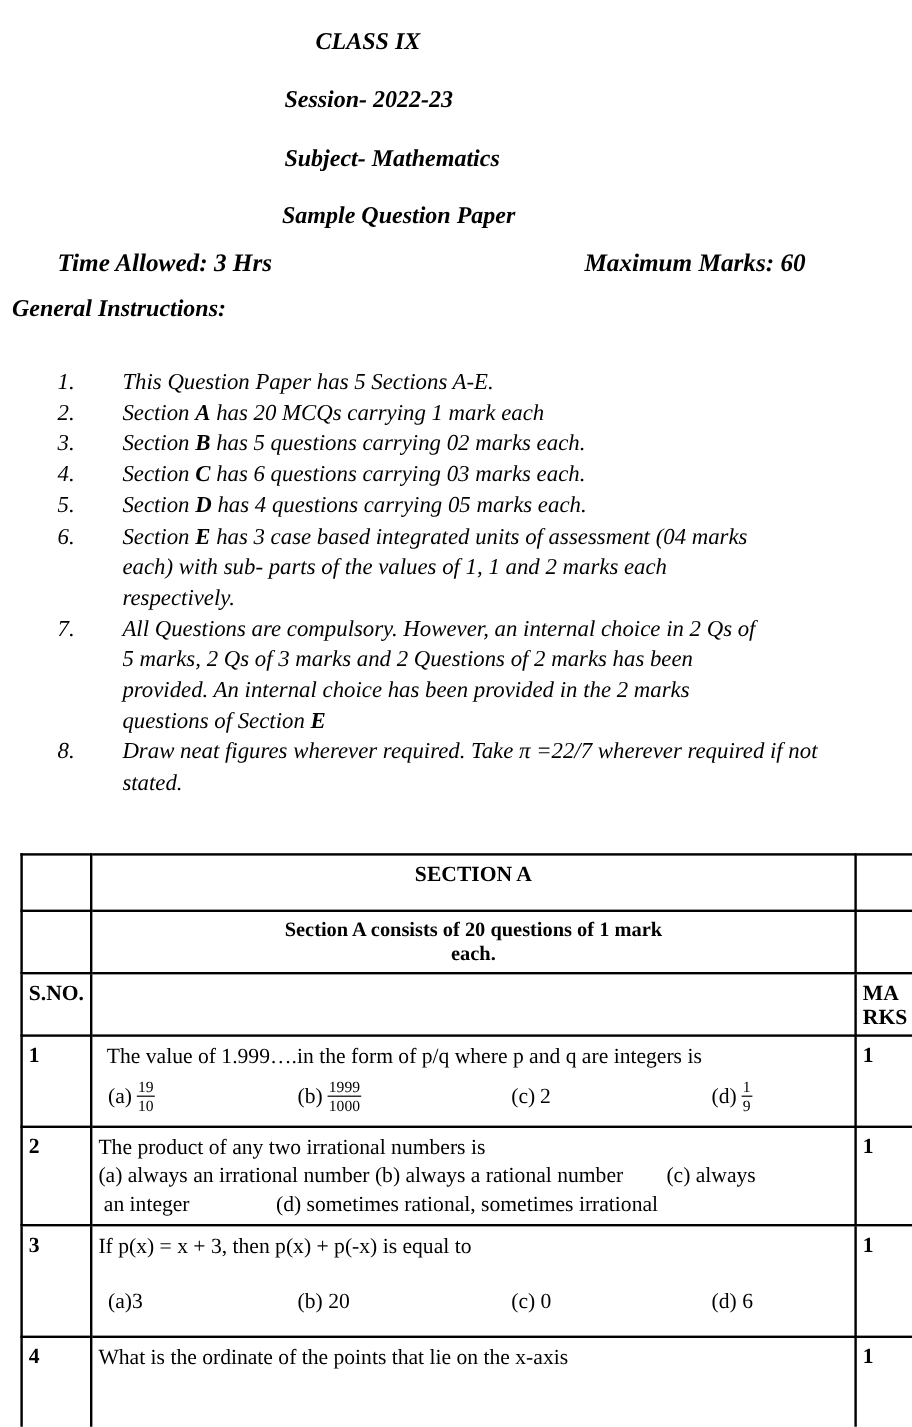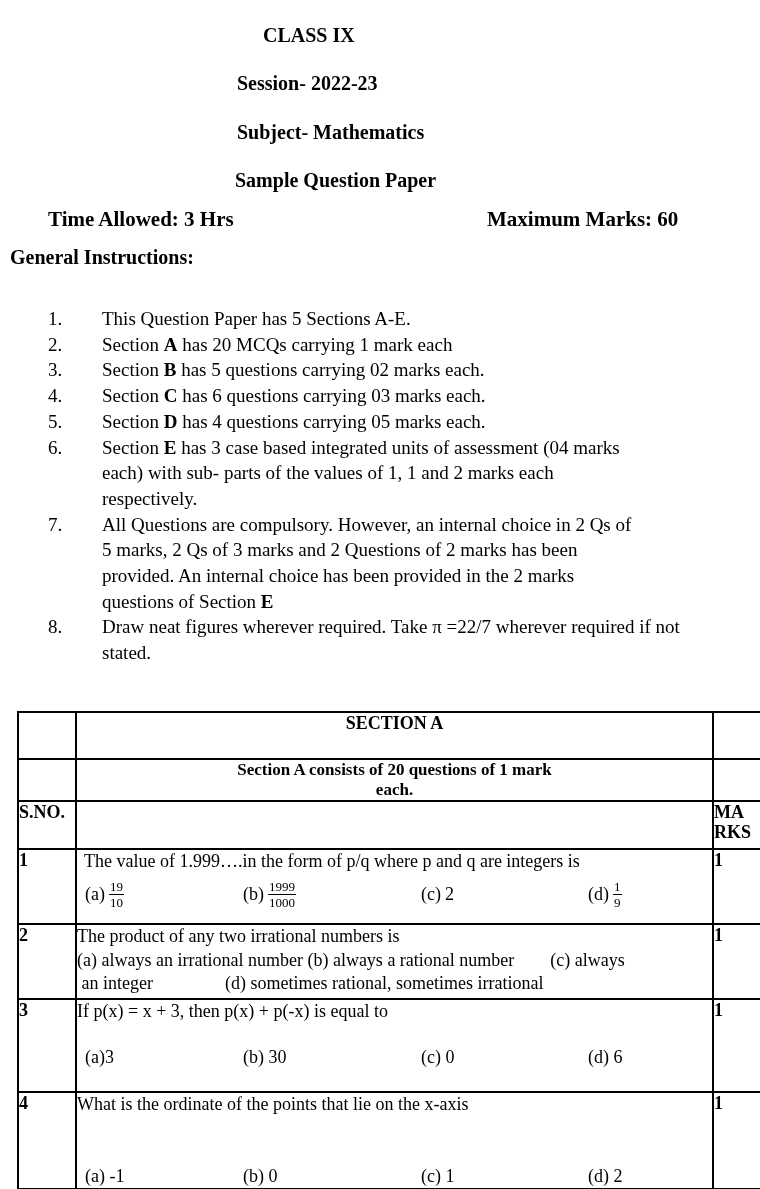--- a/index.html
+++ b/index.html
@@ -1,20 +1,20 @@
 <!DOCTYPE html>
 <html><head>
 <meta charset="utf-8">
 <style>
   html,body{
     margin:0;padding:0;width:760px;height:1189px;background:#ffffff;
     overflow:hidden;position:relative;color:#000;
     font-family:"Liberation Serif",serif;
   }
-  .abs{position:absolute;}
+  .abs{position:absolute;font-style:italic;}
   .bold{font-weight:bold;}
 
   
   .h-line{font-size:20px;font-weight:bold;white-space:nowrap;}
   .t-class{left:263px;top:24px;}
   .t-session{left:237px;top:72px;text-align:right;}
   .t-subject{left:237px;top:121px;}
   .t-paper{left:235px;top:169px;}
   .meta{font-size:21px;font-weight:bold;white-space:nowrap;top:207px;}
   .meta-time{left:48px;}
@@ -25,21 +25,21 @@
   .ins{left:48px;top:306px;font-size:19px;line-height:25.7px;width:700px;}
   .ins-item{display:flex;}
   .ins-num{width:26px;flex:none;}
   .ins-txt{white-space:pre-wrap;width:674px;margin-left:28px;}
 
   
   table.qt{
     position:absolute;left:17px;top:711px;border-collapse:collapse;
     table-layout:fixed;width:772px;font-size:18px;
   }
-  table.qt td{border:2px solid #000;vertical-align:top;padding:0;overflow:hidden;}
+  table.qt td{border:2px solid #000;vertical-align:top;padding:5px;overflow:hidden;}
   tr.r1{height:47px;} tr.r2{height:39px;} tr.r3{height:48px;}
   tr.r4{height:75px;} tr.r5{height:75px;} tr.r6{height:93px;} tr.r7{height:72px;}
   .center{text-align:center;}
   .sec-title{font-weight:bold;padding-top:5px;}
   .sub-line{font-weight:bold;font-size:17px;line-height:20px;}
   .sub-wrap{padding-top:3px;}
   .sno-h{font-weight:bold;padding:3px 0 0 3px;margin-top:40px;}
   .marks-h{font-weight:bold;line-height:20px;padding:3px 0 0 6px;}
   .sno-c{font-weight:bold;padding:4px 0 0 6px;}
   .marks-c{font-weight:bold;padding:4px 0 0 8px;}
@@ -192,21 +192,21 @@
     </td>
     <td class="marks-c">1</td>
   </tr>
 
   <tr class="r6">
     <td class="sno-c">3</td>
     <td class="qcell">
       <div class="qtext">If p(x) = x + 3, then p(x) + p(-x) is equal to</div>
       <div class="opt-row gap-top">
         <div class="opt">(a)3</div>
-        <div class="opt">(b) 30</div>
+        <div class="opt">(b) 20</div>
         <div class="opt">(c) 0</div>
         <div class="opt">(d) 6</div>
       </div>
     </td>
     <td class="marks-c">1</td>
   </tr>
 
   <tr class="r7">
     <td class="sno-c">4</td>
     <td class="qcell">

